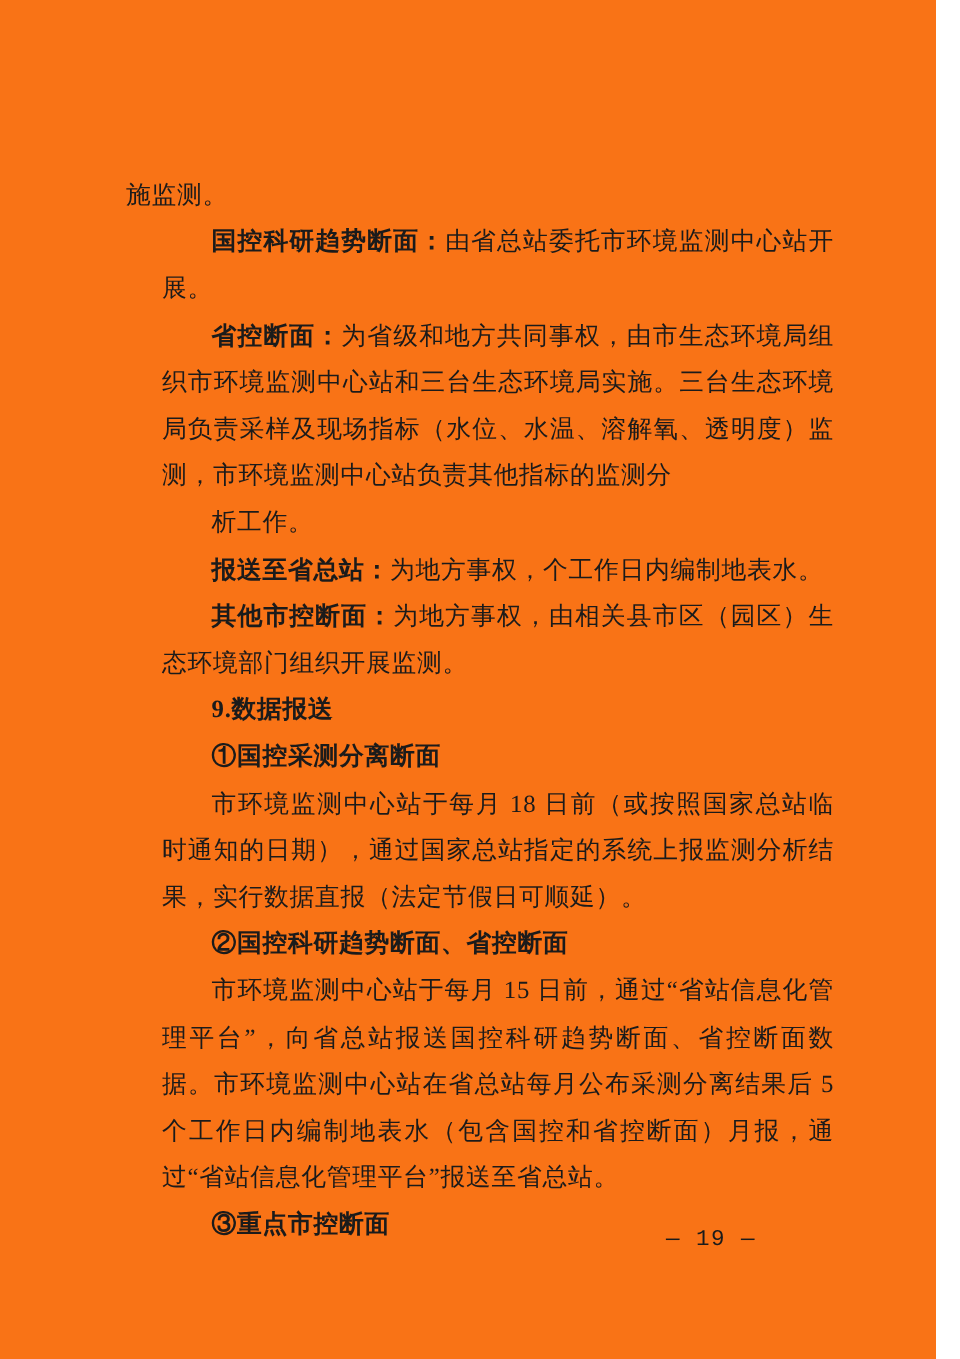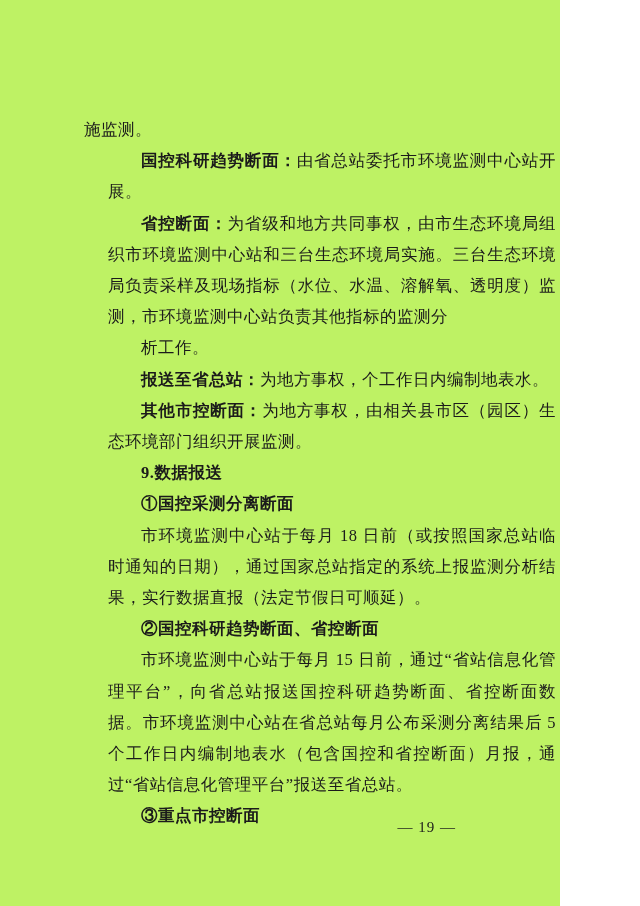--- a/index.html
+++ b/index.html
@@ -2,23 +2,23 @@
 <html><head>
 <meta charset="utf-8">
 <style>
   html, body {
     margin: 0;
     padding: 0;
     background: #ffffff;
   }
   .page {
     position: relative;
-    width: 560px;
+    width: 624px;
     height: 906px;
-    background: #bef264;
+    background: #f97316;
     overflow: hidden;
     font-family: "Liberation Serif", "DejaVu Serif", serif;
     color: #1b1b1b;
   }
   .content {
     position: absolute;
     left: 84px;
     top: 114px;
     width: 472px;
     font-size: 16.5px;
@@ -37,26 +37,26 @@
   }
   .para.heading {
     font-weight: 700;
   }
   .lead {
     font-weight: 700;
   }
   .page-number {
     position: absolute;
     top: 817px;
-    right: 104px;
+    right: 120px;
     font-size: 15px;
     line-height: 20px;
     letter-spacing: 1px;
     color: #1b1b1b;
-    font-family: Liberation Serif, serif;
+    font-family: Liberation Mono, monospace;
   }
 </style>
 </head>
 <body>
 
 <div class="page">
 
   <div class="content">
 
     <p class="para">施监测。</p>

